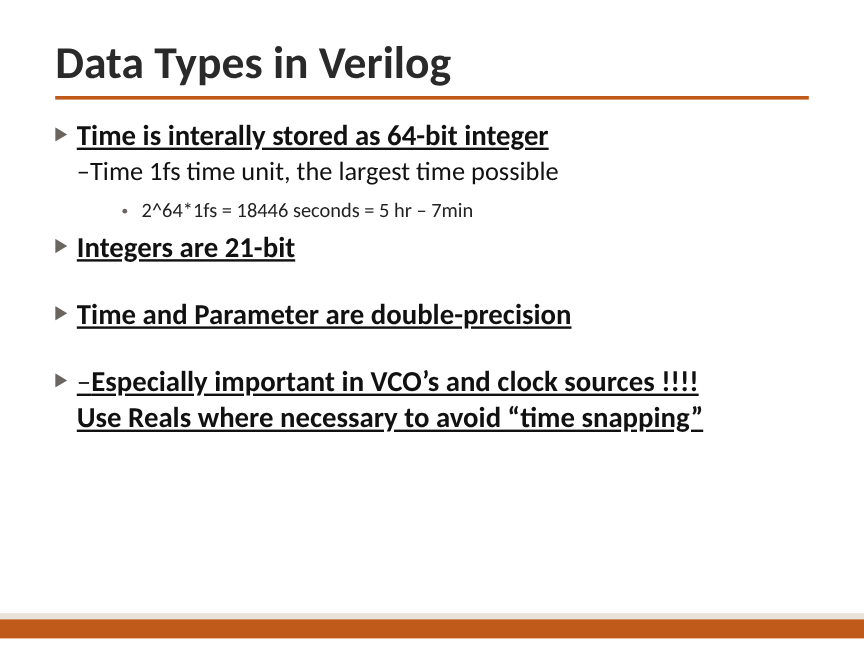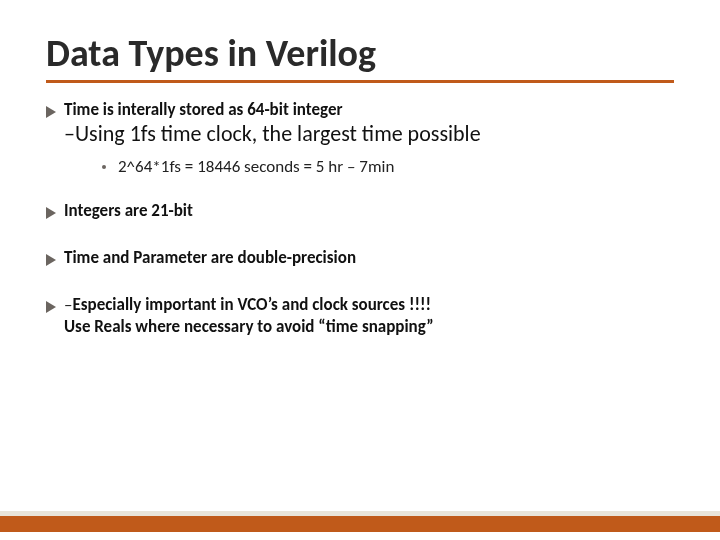--- a/index.html
+++ b/index.html
@@ -35,36 +35,37 @@
     margin-bottom: 4px;
   }
   .bullet-tri {
     flex: 0 0 auto;
     margin-top: 7px;
     margin-right: 8px;
   }
   .bullet-tri svg { display: block; }
   .top-body { flex: 1; }
   .top-line1 {
-    font-size: 17px;
+    font-size: 24px;
     font-weight: 700;
     line-height: 1.25;
+    text-decoration: underline;
   }
   .top-line2 {
     font-size: 22px;
     font-weight: 400;
     line-height: 1.25;
   }
   .dash { font-weight: 400; }
   .sub-row {
     display: flex;
     align-items: flex-start;
     margin-left: 56px;
     margin-top: 8px;
-    margin-bottom: 23px;
+    margin-bottom: 6px;
   }
   .sub-dot {
     flex: 0 0 auto;
     width: 4px; height: 4px;
     background: #6b6560;
     border-radius: 50%;
     margin-top: 9px;
     margin-right: 12px;
   }
   .sub-text {
@@ -101,21 +102,21 @@
 
     <div class="top-item">
       <span class="bullet-tri">
         <svg width="10" height="12" viewBox="0 0 10 12">
             <polygon points="0,0 10,6 0,12" fill="#6b6560"></polygon>
           </svg>
       </span>
       <div class="top-body">
         <div class="top-line1">Time is interally stored as 64-bit integer</div>
         <div class="top-line2">
-          <span class="dash">–</span><span>Using 1fs time clock, the largest time possible</span>
+          <span class="dash">–</span><span>Time 1fs time unit, the largest time possible</span>
         </div>
       </div>
     </div>
     <div class="sub-row">
       <span class="sub-dot"></span>
       <span class="sub-text">2^64*1fs = 18446 seconds = 5 hr – 7min</span>
     </div>
 
     <div class="top-item">
       <span class="bullet-tri">

